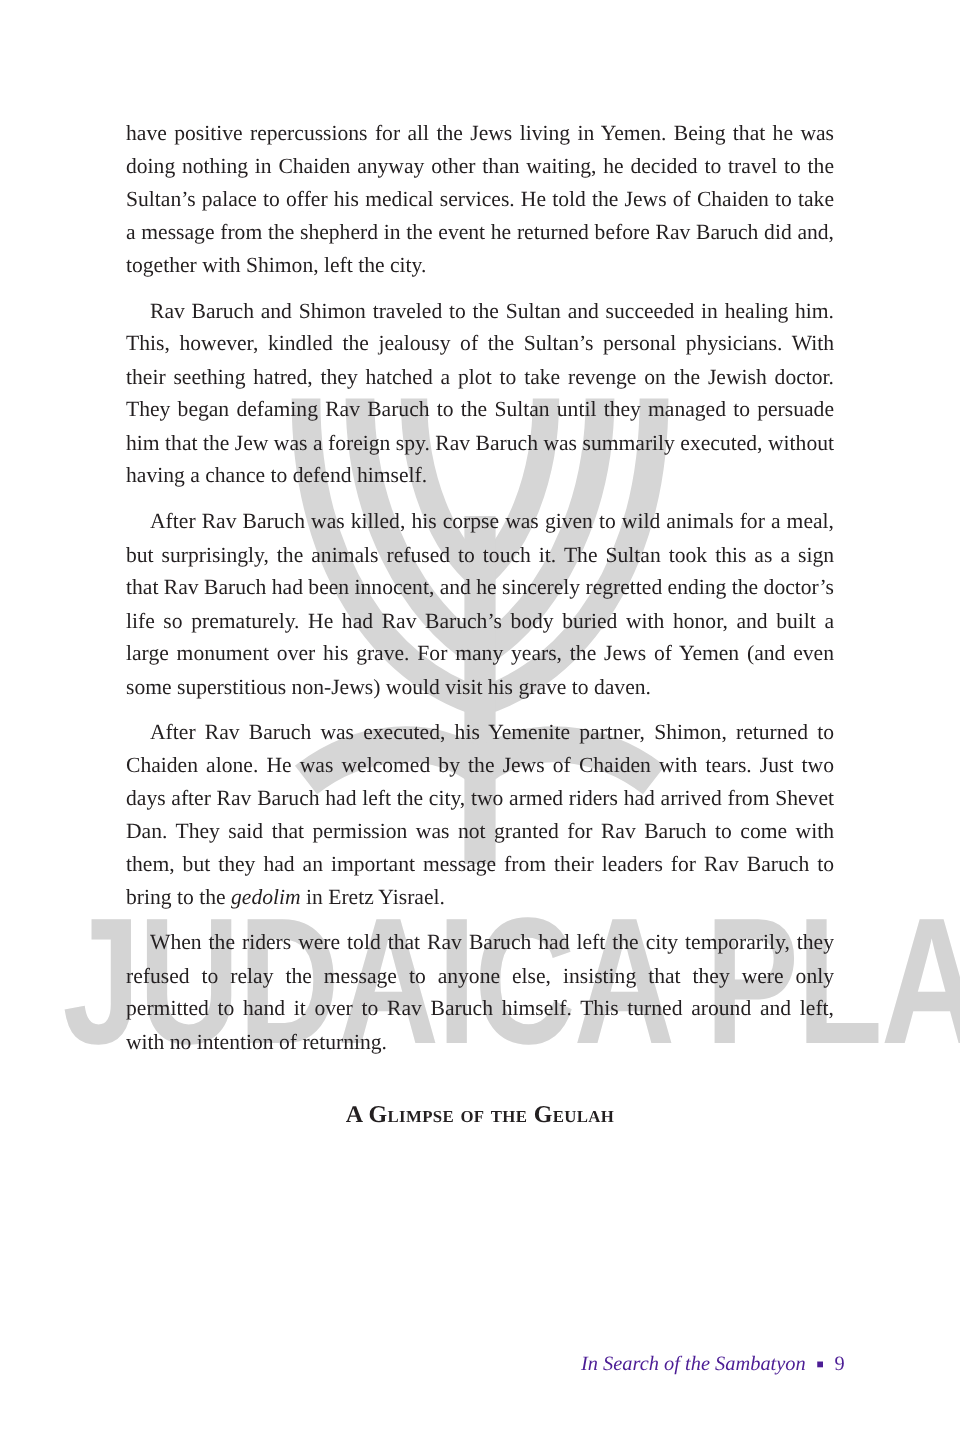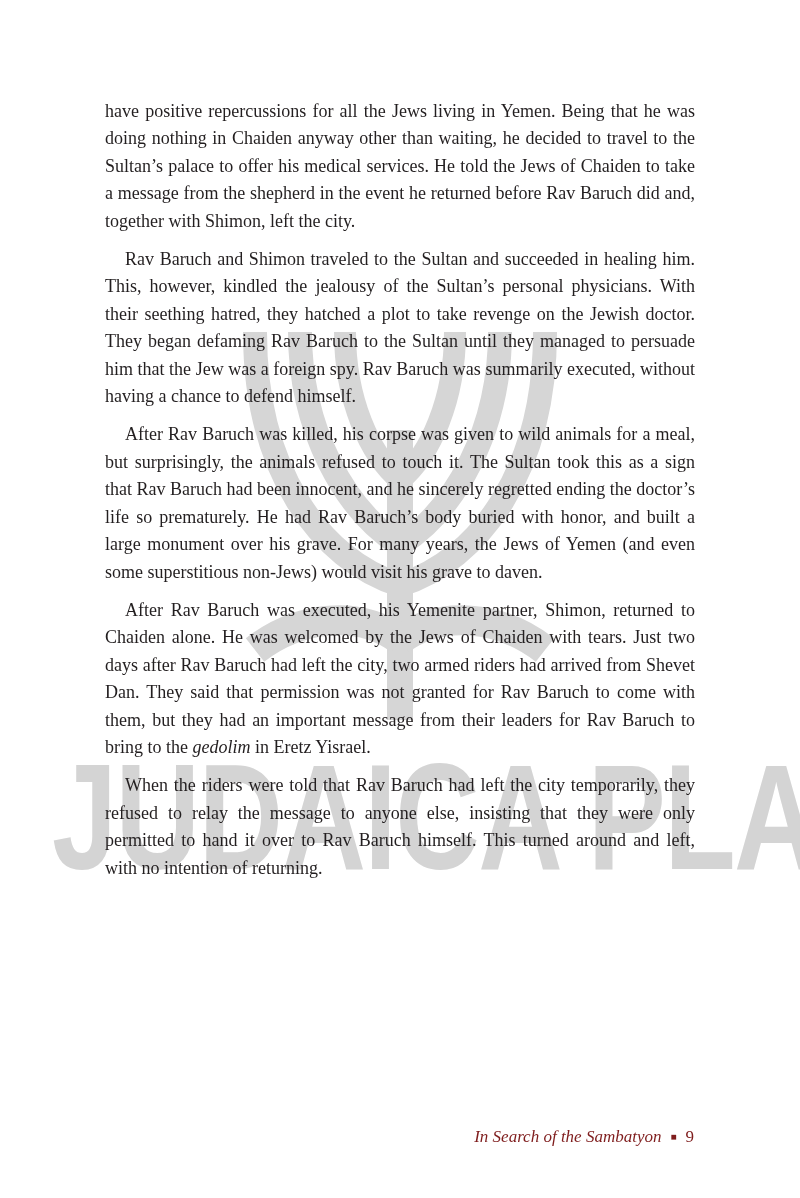--- a/index.html
+++ b/index.html
@@ -19,21 +19,21 @@
     margin: 0 0 11px 0; font-size: 18px; line-height: 27.4px; text-align: justify;
     text-indent: 20px; hyphens: none;
   }
   p.para.first { text-indent: 0; }
   p.para em { font-style: italic; }
   h2.section {
     margin: 36px 0 24px 0; text-align: center; font-size: 20px; font-weight: bold;
     font-variant: small-caps; letter-spacing: 0.3px;
   }
   .footer {
-    position: absolute; right: 106px; top: 1127px; font-size: 17px; color: #7f1d1d;
+    position: absolute; right: 96px; top: 1127px; font-size: 17px; color: #4c1d95;
     font-style: italic; z-index: 1; white-space: nowrap;
   }
   .footer .sep { font-style: normal; font-size: 10px; margin: 0 9px; vertical-align: 2px; }
   .footer .num { font-style: normal; }
 </style>
 </head>
 <body>
 
 <div class="watermark">
   <svg width="800" height="1198" viewBox="0 0 800 1198" style="position:absolute;left:0;top:0;">
@@ -57,18 +57,19 @@
   <div class="wm-text">JUDAICA PLAZA</div>
 </div>
 
 <main class="page">
   <p class="para first">have positive repercussions for all the Jews living in Yemen. Being that he was doing nothing in Chaiden anyway other than waiting, he decided to travel to the Sultan’s palace to offer his medical services. He told the Jews of Chaiden to take a message from the shepherd in the event he returned before Rav Baruch did and, together with Shimon, left the city.</p>
   <p class="para">Rav Baruch and Shimon traveled to the Sultan and succeeded in healing him. This, however, kindled the jealousy of the Sultan’s personal physicians. With their seething hatred, they hatched a plot to take revenge on the Jewish doctor. They began defaming Rav Baruch to the Sultan until they managed to persuade him that the Jew was a foreign spy. Rav Baruch was summarily executed, without having a chance to defend himself.</p>
   <p class="para">After Rav Baruch was killed, his corpse was given to wild animals for a meal, but surprisingly, the animals refused to touch it. The Sultan took this as a sign that Rav Baruch had been innocent, and he sincerely regretted ending the doctor’s life so prematurely. He had Rav Baruch’s body buried with honor, and built a large monument over his grave. For many years, the Jews of Yemen (and even some superstitious non-Jews) would visit his grave to daven.</p>
   <p class="para"><span>After Rav Baruch was executed, his Yemenite partner, Shimon, returned to Chaiden alone. He was welcomed by the Jews of Chaiden with tears. Just two days after Rav Baruch had left the city, two armed riders had arrived from Shevet Dan. They said that permission was not granted for Rav Baruch to come with them, but they had an important message from their leaders for Rav Baruch to bring to the </span><em>gedolim</em><span> in Eretz Yisrael.</span></p>
   <p class="para">When the riders were told that Rav Baruch had left the city temporarily, they refused to relay the message to anyone else, insisting that they were only permitted to hand it over to Rav Baruch himself. This turned around and left, with no intention of returning.</p>
 
+  <h2 class="section">A Glimpse of the Geulah</h2>
 
 </main>
 
 <footer class="footer">
   <span>In Search of the Sambatyon</span><span class="sep">■</span><span class="num">9</span>
 </footer>
 
 </body></html>

